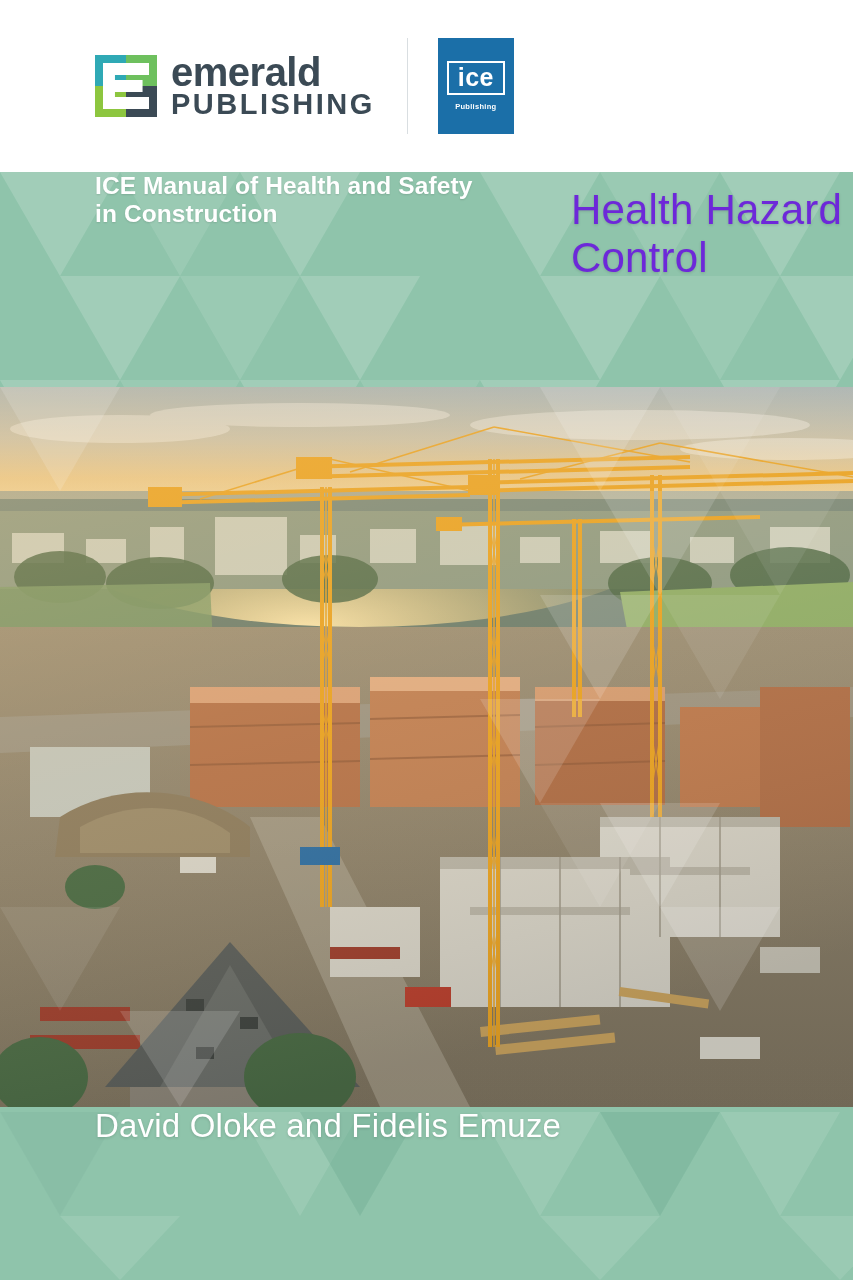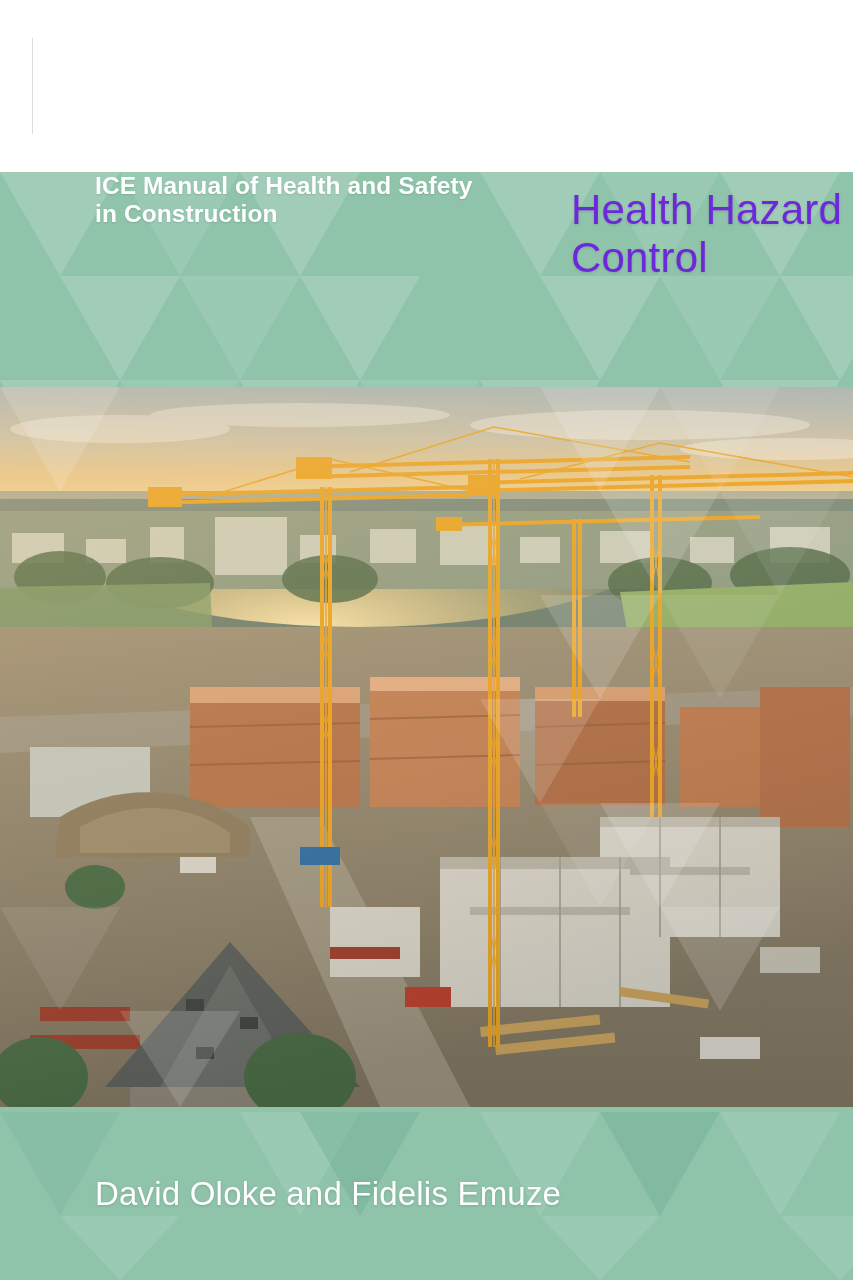--- a/index.html
+++ b/index.html
@@ -124,21 +124,21 @@
   .photo-overlay-tri {
     position:absolute; left:0; top:0;
     width:853px; height:720px;
     pointer-events:none;
   }
 
   
   .author-band {
     position:absolute; left:0; top:1107px;
     width:853px; height:173px;
-    display:flex; align-items:center;
+    display:flex; align-items:flex-start;
   }
   .authors {
     margin-left:95px;
     font-size:33px;
     color:#ffffff;
     letter-spacing:0.2px;
     text-shadow:0 1px 3px rgba(0,0,0,0.15);
   }
 </style>
 </head>
@@ -182,23 +182,40 @@
       </g>
       <g fill="#6aa98f" opacity="0.35">
         <polygon points="0,940 60,1044 120,940"></polygon>
         <polygon points="300,940 360,1044 420,940"></polygon>
         <polygon points="600,940 660,1044 720,940"></polygon>
       </g>
     </svg>
   </div>
 
   <div class="logo-band">
+    <div class="emerald-logo">
+      <div class="emerald-mark">
+        <div class="sq tl"></div>
+        <div class="sq tr"></div>
+        <div class="sq bl"></div>
+        <div class="sq br"></div>
+        <div class="ecut"></div>
+      </div>
+      <div class="emerald-words">
+        <div class="w1">emerald</div>
+        <div class="w2">PUBLISHING</div>
+      </div>
+    </div>
 
     <div class="divider"></div>
 
+    <div class="ice-logo">
+      <div class="ice-box">ice</div>
+      <div class="ice-sub">Publishing</div>
+    </div>
   </div>
 
   <div class="title-block">
     <div class="series-title">ICE Manual of Health and Safety in Construction</div>
     <div class="book-title">Health Hazard Control</div>
   </div>
 
   <div class="photo">
     <svg width="853" height="720" viewBox="0 0 853 720">
       <defs>

